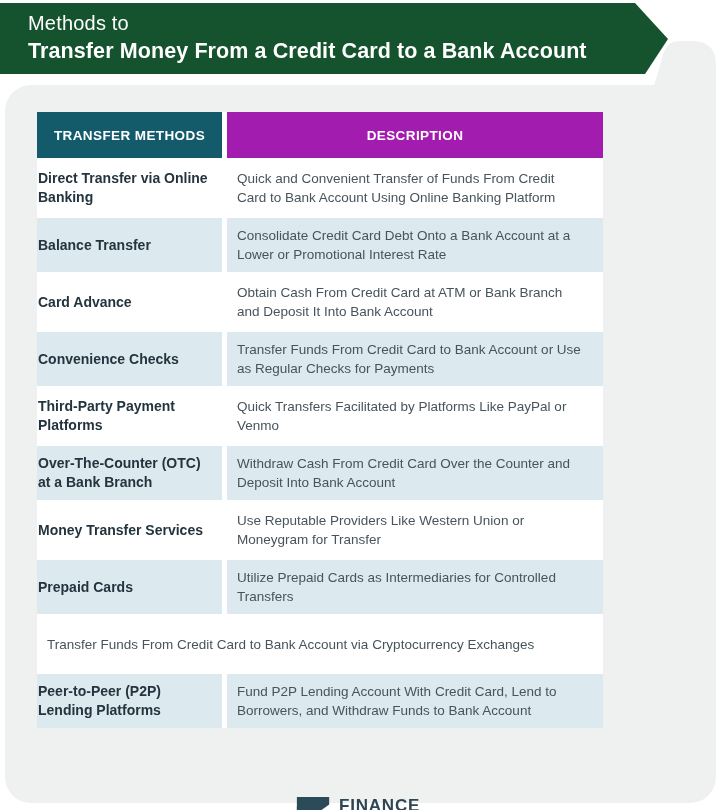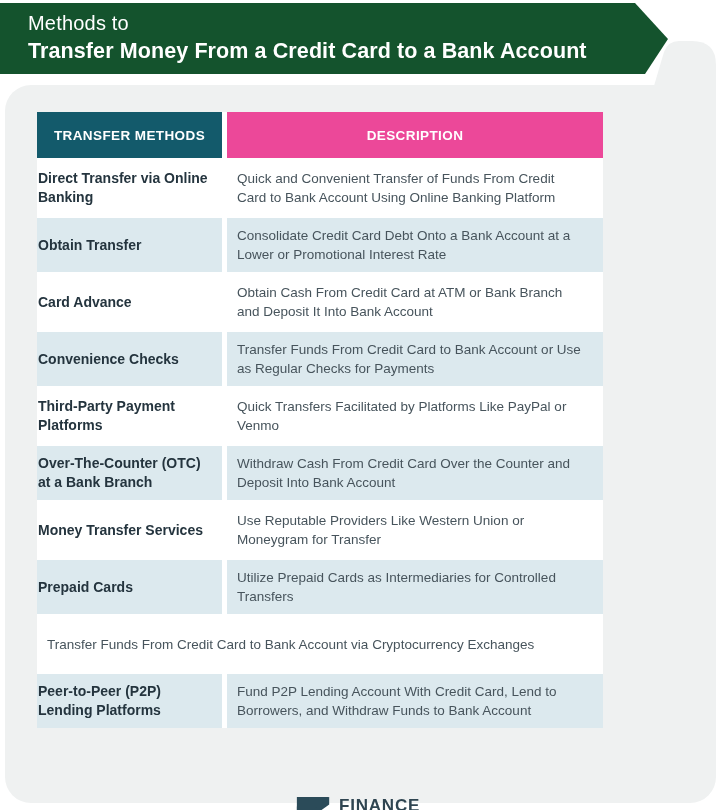--- a/index.html
+++ b/index.html
@@ -52,21 +52,21 @@
     background:#ffffff;
     display:flex;flex-direction:column;gap:3px;
   }
   .thead,.tr{display:flex;gap:5px;}
   .th{
     height:46px;
     display:flex;align-items:center;justify-content:center;
     color:#ffffff;font-size:13.5px;font-weight:700;letter-spacing:.4px;
   }
   .th-method{width:185px;background:#135a6b;flex:none;}
-  .th-desc{flex:1;background:#ec4899;}
+  .th-desc{flex:1;background:#a21caf;}
   .td{min-height:54px;display:flex;align-items:center;box-sizing:border-box;}
   .td-method{
     width:185px;flex:none;
     padding:8px 8px 8px 1px;
     font-size:14px;font-weight:700;color:#24343e;line-height:19px;
   }
   .td-desc{
     flex:1;
     padding:8px 16px 8px 10px;
     font-size:13.5px;color:#47545c;line-height:19px;
@@ -108,21 +108,21 @@
     <div class="thead">
       <div class="th th-method">TRANSFER METHODS</div>
       <div class="th th-desc">DESCRIPTION</div>
     </div>
 
     <div class="tr white">
       <div class="td td-method">Direct Transfer via Online Banking</div>
       <div class="td td-desc">Quick and Convenient Transfer of Funds From Credit Card to Bank Account Using Online Banking Platform</div>
     </div>
     <div class="tr blue">
-      <div class="td td-method">Obtain Transfer</div>
+      <div class="td td-method">Balance Transfer</div>
       <div class="td td-desc">Consolidate Credit Card Debt Onto a Bank Account at a Lower or Promotional Interest Rate</div>
     </div>
     <div class="tr white">
       <div class="td td-method">Card Advance</div>
       <div class="td td-desc">Obtain Cash From Credit Card at ATM or Bank Branch and Deposit It Into Bank Account</div>
     </div>
     <div class="tr blue">
       <div class="td td-method">Convenience Checks</div>
       <div class="td td-desc">Transfer Funds From Credit Card to Bank Account or Use as Regular Checks for Payments</div>
     </div>

